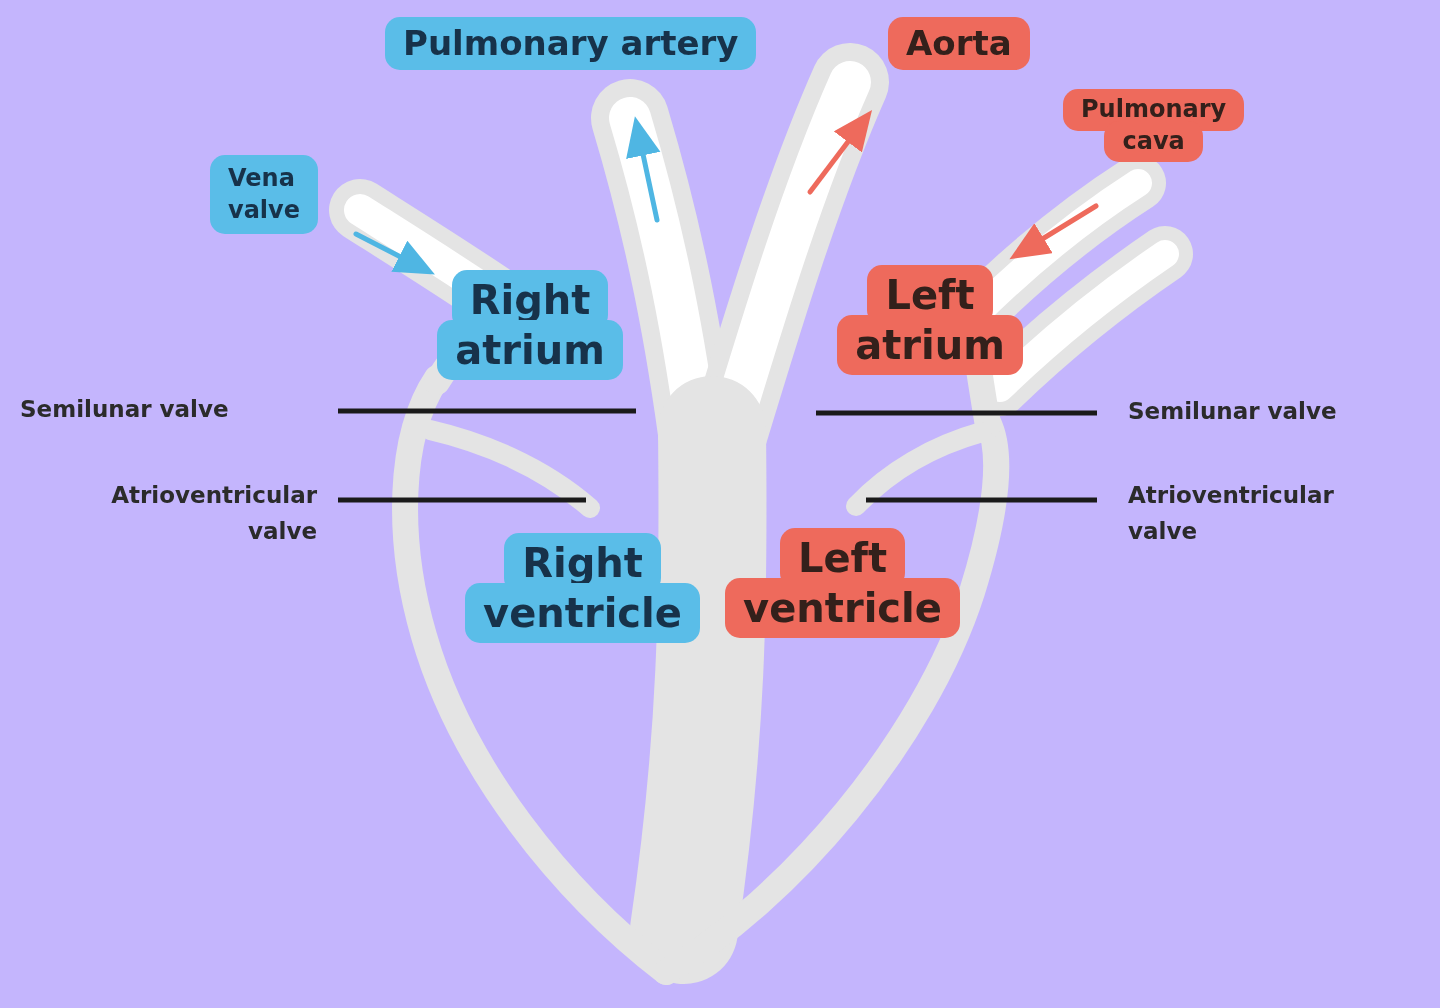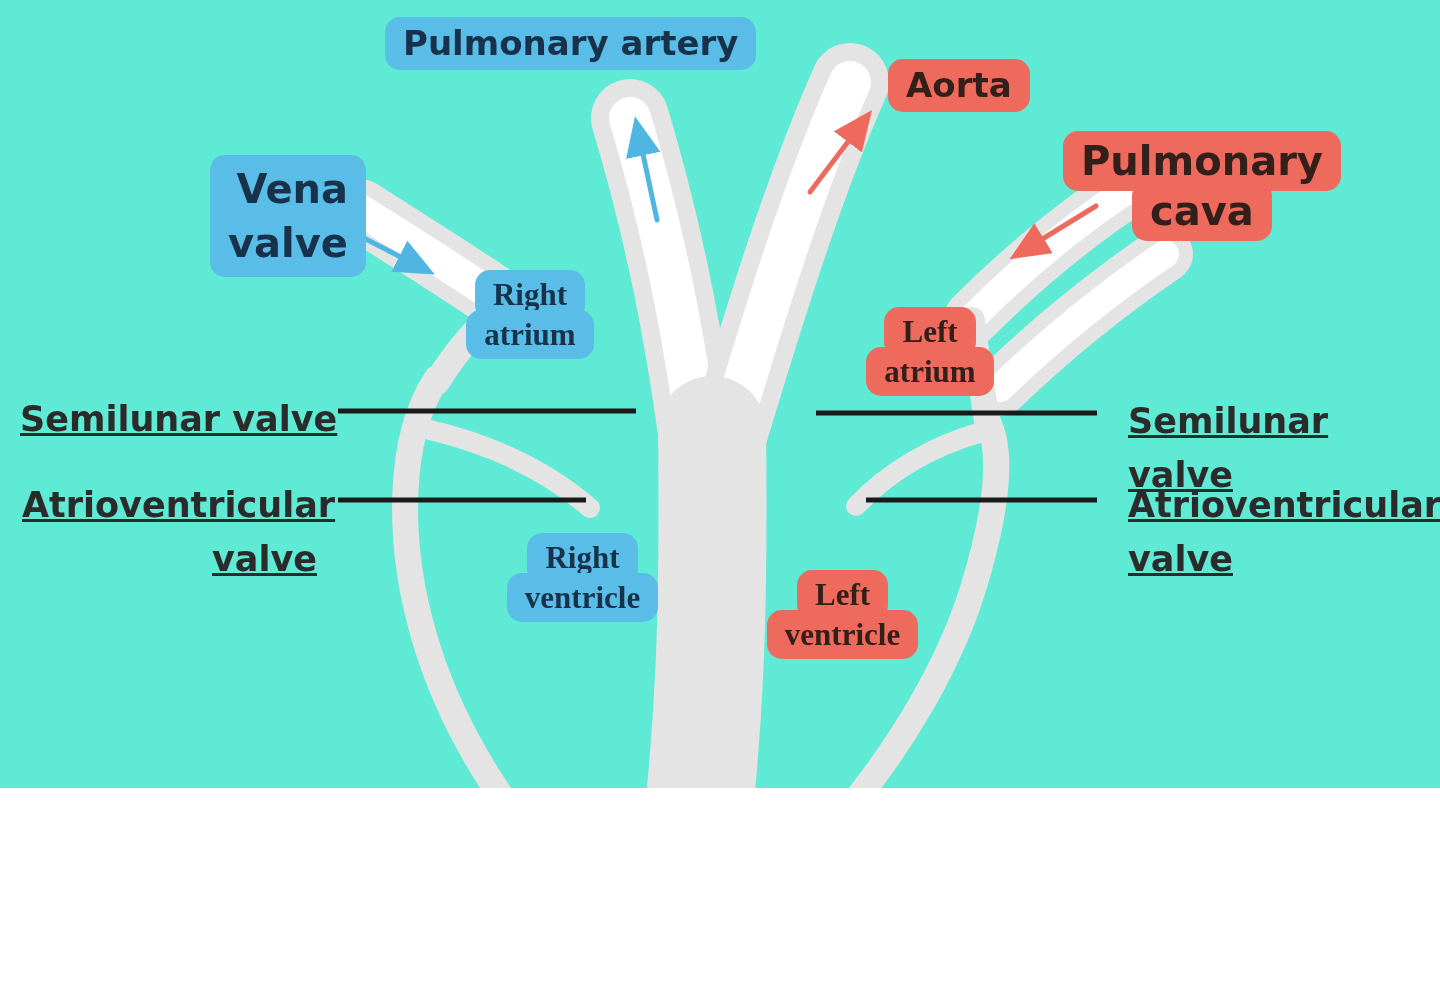--- a/index.html
+++ b/index.html
@@ -1,19 +1,19 @@
 <!DOCTYPE html>
 <html><head>
 <meta charset="utf-8">
 <style>
   html,body{margin:0;padding:0;background:#ffffff;}
   .canvas{
     position:relative;
-    width:1440px;height:788px;
-    background:#5eead4;
+    width:1440px;height:1008px;
+    background:#c4b5fd;
     overflow:hidden;
     font-family:"DejaVu Sans","Liberation Sans",sans-serif;
   }
   .layer{position:absolute;left:0;top:0;}
   svg.heart{z-index:1;}
   svg.marks{z-index:2;}
   .tag{
     position:absolute;
     display:flex;flex-direction:column;align-items:center;
     z-index:3;
@@ -21,33 +21,32 @@
   .row{
     font-weight:700;
     text-align:center;
     border-radius:15px;
     padding:7px 18px;
     line-height:1.15;
     white-space:nowrap;
   }
   .row.overlap{margin-top:-10px;}
   .blue{background:#5ABDE8;color:#17324A;}
-  .red{background:#EE6A5C;color:#33201B;margin-top:42px;}
+  .red{background:#EE6A5C;color:#33201B;}
   .fs-xl{font-size:34px;}
-  .fs-lg{font-size:40px;}
-  .fs-md{font-size:31px;font-family:Liberation Serif, serif;}
-  .stack{display:flex;flex-direction:column;align-items:flex-end;line-height:1.35;}
+  .fs-lg{font-size:24px;}
+  .fs-md{font-size:40px;}
+  .stack{display:flex;flex-direction:column;align-items:flex-start;line-height:1.35;}
   .valve-label{
     position:absolute;
     z-index:3;
     font-weight:700;
-    font-size:35px;
+    font-size:23px;
     color:#2B2B2B;
     line-height:1.55;
-    text-decoration:underline;
   }
   .right-align{text-align:right;}
   .left-align{text-align:left;}
 </style>
 </head>
 <body>
 
 <div class="canvas">
 
   <svg class="layer heart" width="1440" height="1008" viewBox="0 0 1440 1008">

